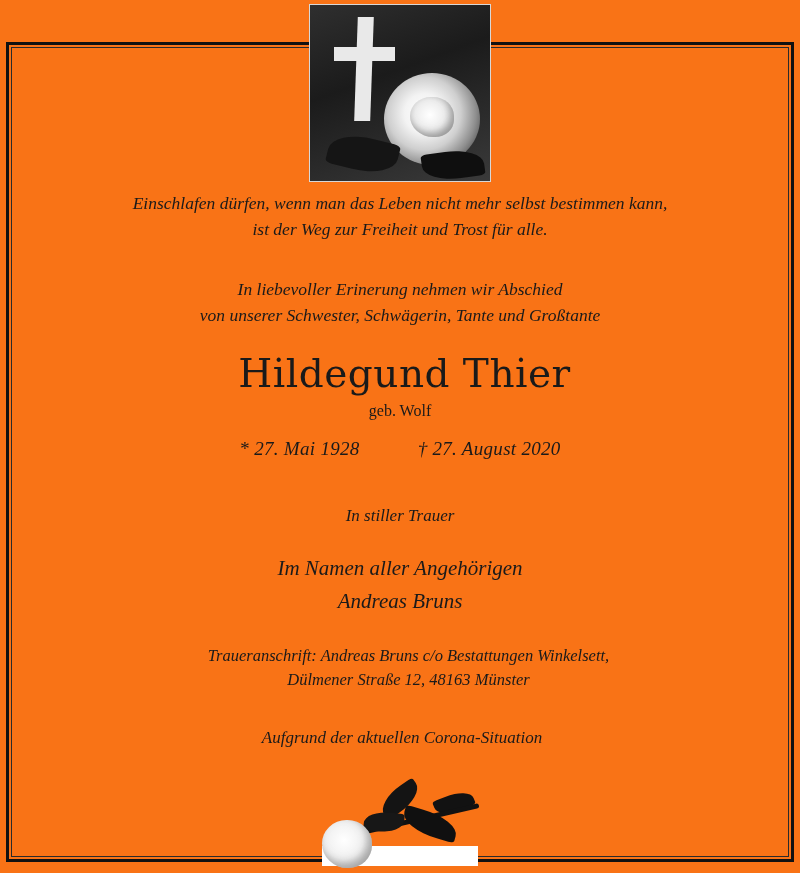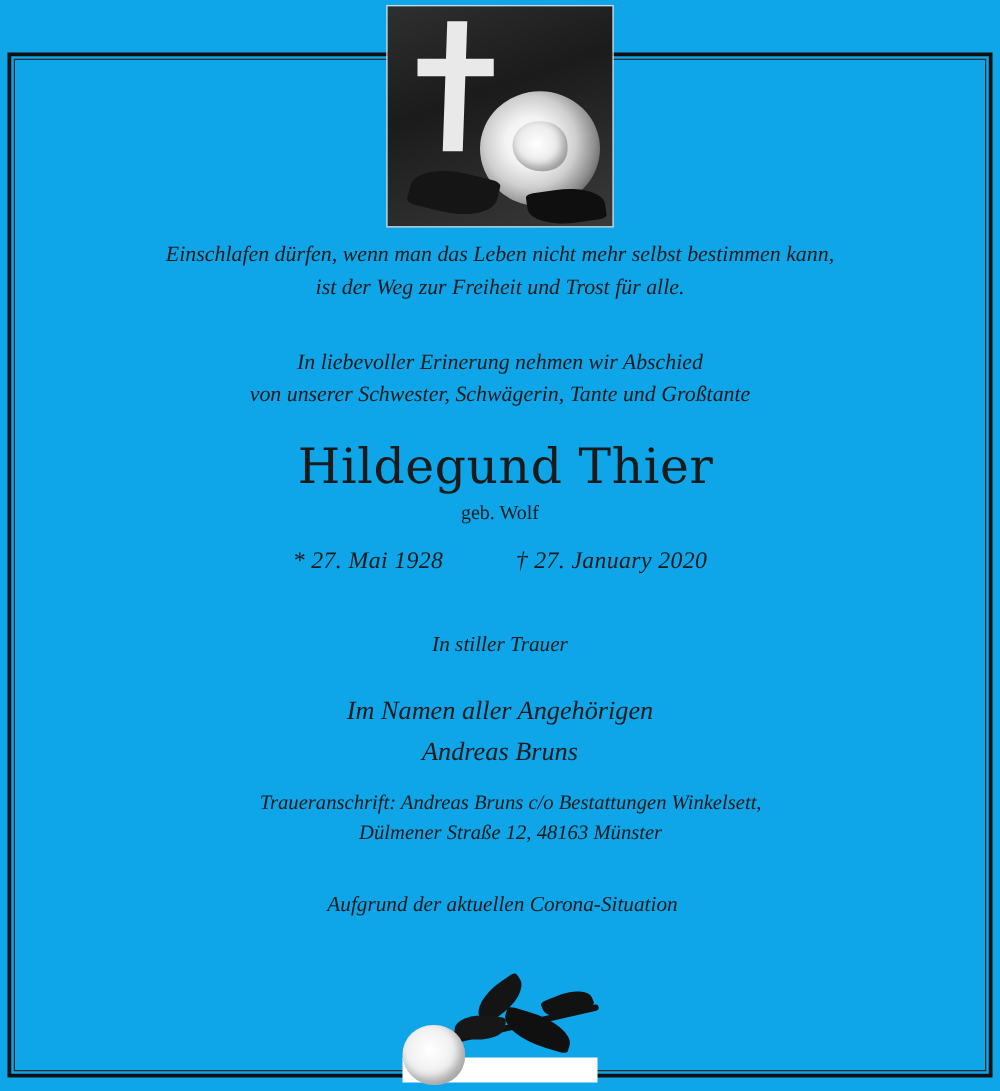--- a/index.html
+++ b/index.html
@@ -11,21 +11,21 @@
     width: 800px;
     height: 873px;
     font-family: "Liberation Serif", serif;
     color: #1a1a1a;
     overflow: hidden;
   }
   .card {
     position: relative;
     width: 800px;
     height: 873px;
-    background: #0ea5e9;
+    background: #f97316;
     box-sizing: border-box;
   }
   
   .frame-outer {
     position: absolute;
     left: 6px;
     top: 42px;
     width: 788px;
     height: 820px;
     border: 3px solid #111111;
@@ -156,21 +156,21 @@
     margin: 0 0 30px 0;
   }
   .behalf {
     font-style: italic;
     font-size: 21px;
     margin: 0 0 8px 0;
   }
   .signer {
     font-style: italic;
     font-size: 21px;
-    margin: 0 0 16px 0;
+    margin: 0 0 30px 0;
   }
   .address {
     font-style: italic;
     font-size: 16.5px;
     line-height: 24px;
     margin: 0 0 34px 0;
     padding-left: 17px;
   }
   .notice {
     font-style: italic;
@@ -283,21 +283,21 @@
 
     <p class="intro">
       <span>In liebevoller Erinerung nehmen wir Abschied</span><br>
       <span>von unserer Schwester, Schwägerin, Tante und Großtante</span>
     </p>
 
     <h1 class="name">Hildegund Thier</h1>
     <p class="maiden">geb. Wolf</p>
 
     <p class="dates">
-      <span>* 27. Mai 1928</span><span class="gap"></span><span>† 27. January 2020</span>
+      <span>* 27. Mai 1928</span><span class="gap"></span><span>† 27. August 2020</span>
     </p>
 
     <p class="mourning">In stiller Trauer</p>
     <p class="behalf">Im Namen aller Angehörigen</p>
     <p class="signer">Andreas Bruns</p>
 
     <p class="address">
       <span>Traueranschrift: Andreas Bruns c/o Bestattungen Winkelsett,</span><br>
       <span>Dülmener Straße 12, 48163 Münster</span>
     </p>

